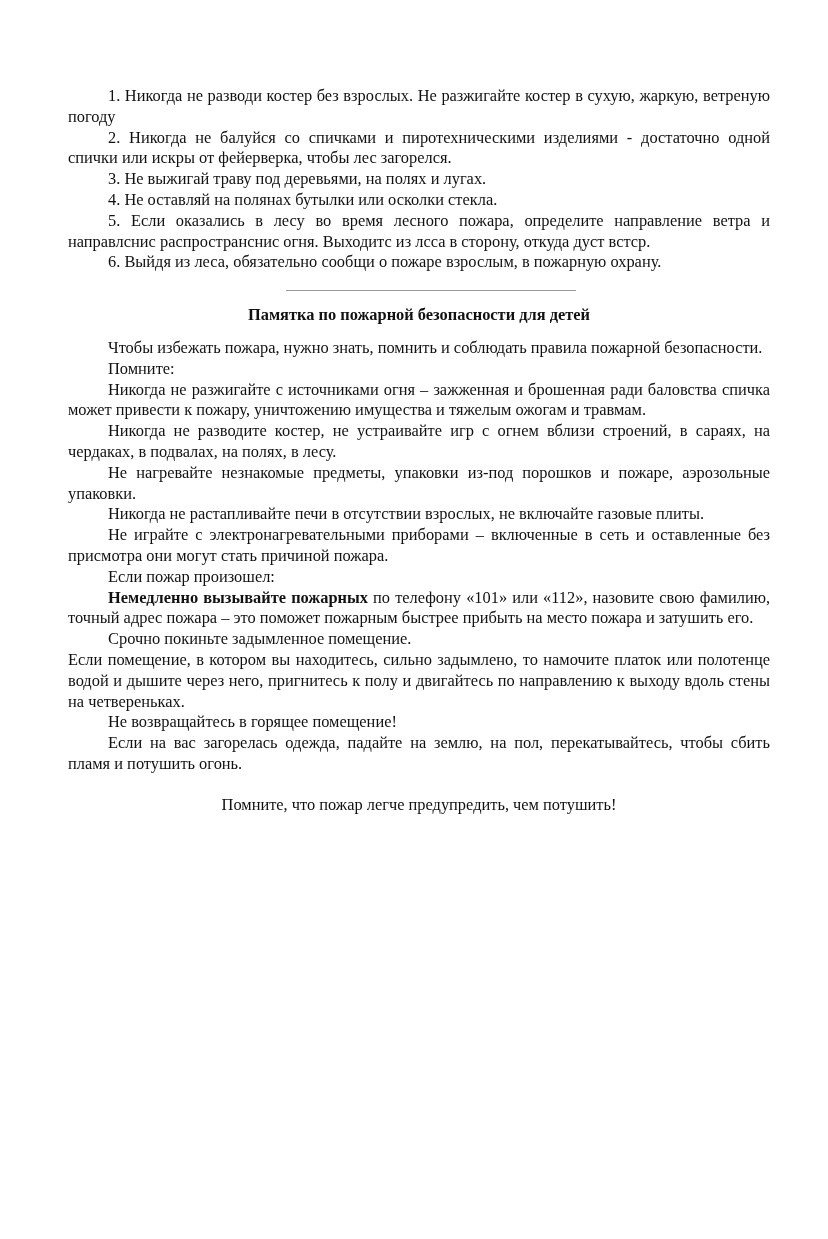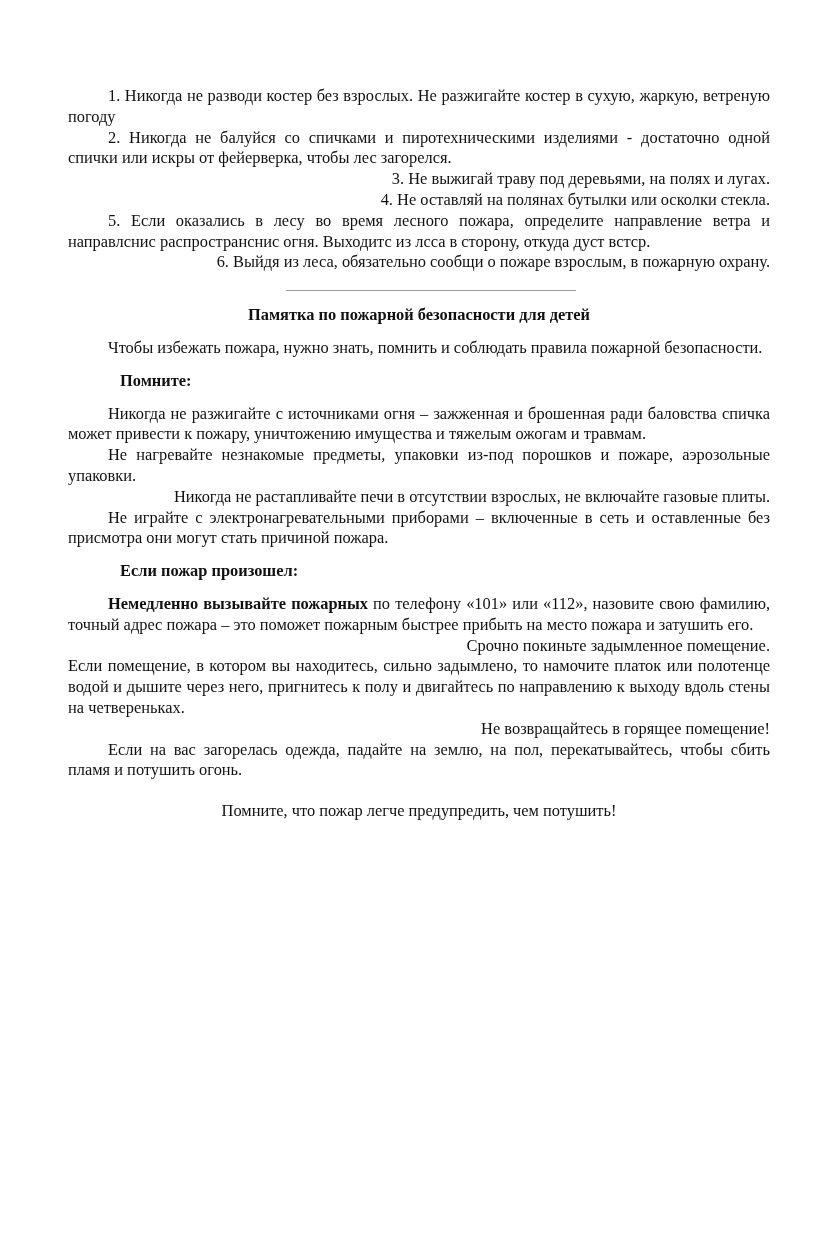--- a/index.html
+++ b/index.html
@@ -25,37 +25,37 @@
     }
     .para {
       margin: 0;
       text-align: justify;
       text-indent: 40px;
     }
     .para.noindent {
       text-indent: 0;
     }
     .para.left {
-      text-align: right;
+      text-align: left;
     }
     .separator {
       width: 290px;
       height: 0;
       border-top: 1.5px solid #9a9a9a;
       margin: 17px 0 0 218px;
     }
     .title {
       margin: 14px 0 12px 0;
       text-align: center;
       font-weight: bold;
     }
     .heading {
-      margin: 12px;
+      margin: 0;
       text-indent: 40px;
-      font-weight: bold;
+      font-weight: normal;
     }
     .bold-lead {
       font-weight: bold;
     }
     .closing {
       margin: 20px 0 0 0;
       text-align: center;
     }
   </style>
 </head>
@@ -75,20 +75,21 @@
   <div class="separator"></div>
 
   <p class="title">Памятка по пожарной безопасности для детей</p>
 
   <p class="para">Чтобы избежать пожара, нужно знать, помнить и соблюдать правила пожарной безопасности.</p>
 
   <p class="heading">Помните:</p>
 
   <div>
     <p class="para">Никогда не разжигайте с источниками огня – зажженная и брошенная ради баловства спичка может привести к пожару, уничтожению имущества и тяжелым ожогам и травмам.</p>
+    <p class="para">Никогда не разводите костер, не устраивайте игр с огнем вблизи строений, в сараях, на чердаках, в подвалах, на полях, в лесу.</p>
     <p class="para">Не нагревайте незнакомые предметы, упаковки из-под порошков и пожаре, аэрозольные упаковки.</p>
     <p class="para left">Никогда не растапливайте печи в отсутствии взрослых, не включайте газовые плиты.</p>
     <p class="para">Не играйте с электронагревательными приборами – включенные в сеть и оставленные без присмотра они могут стать причиной пожара.</p>
   </div>
 
   <p class="heading">Если пожар произошел:</p>
 
   <p class="para"><span class="bold-lead">Немедленно вызывайте пожарных</span><span> по телефону «101» или «112», назовите свою фамилию, точный адрес пожара – это поможет пожарным быстрее прибыть на место пожара и затушить его.</span></p>
 
   <p class="para left">Срочно покиньте задымленное помещение.</p>

